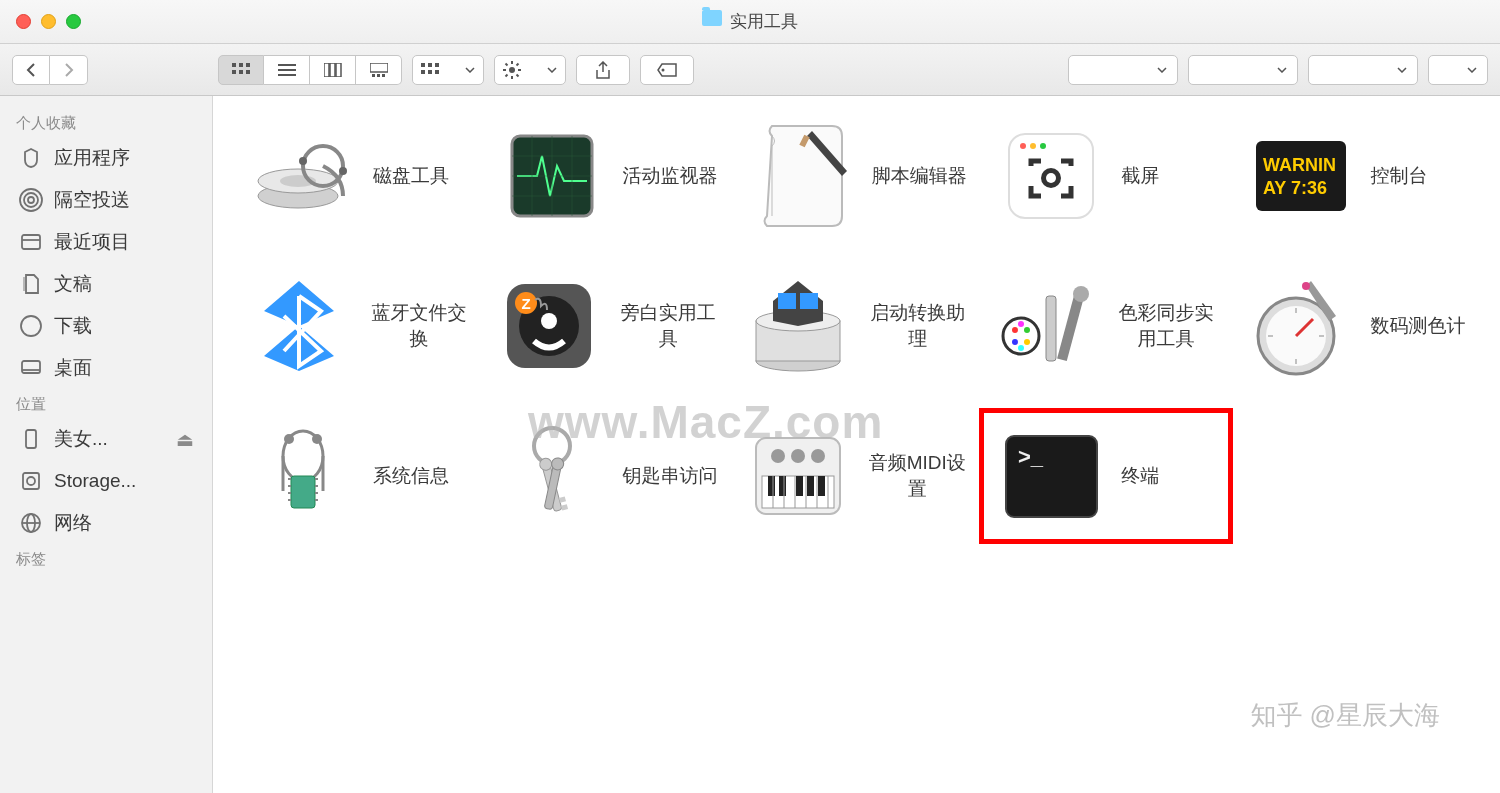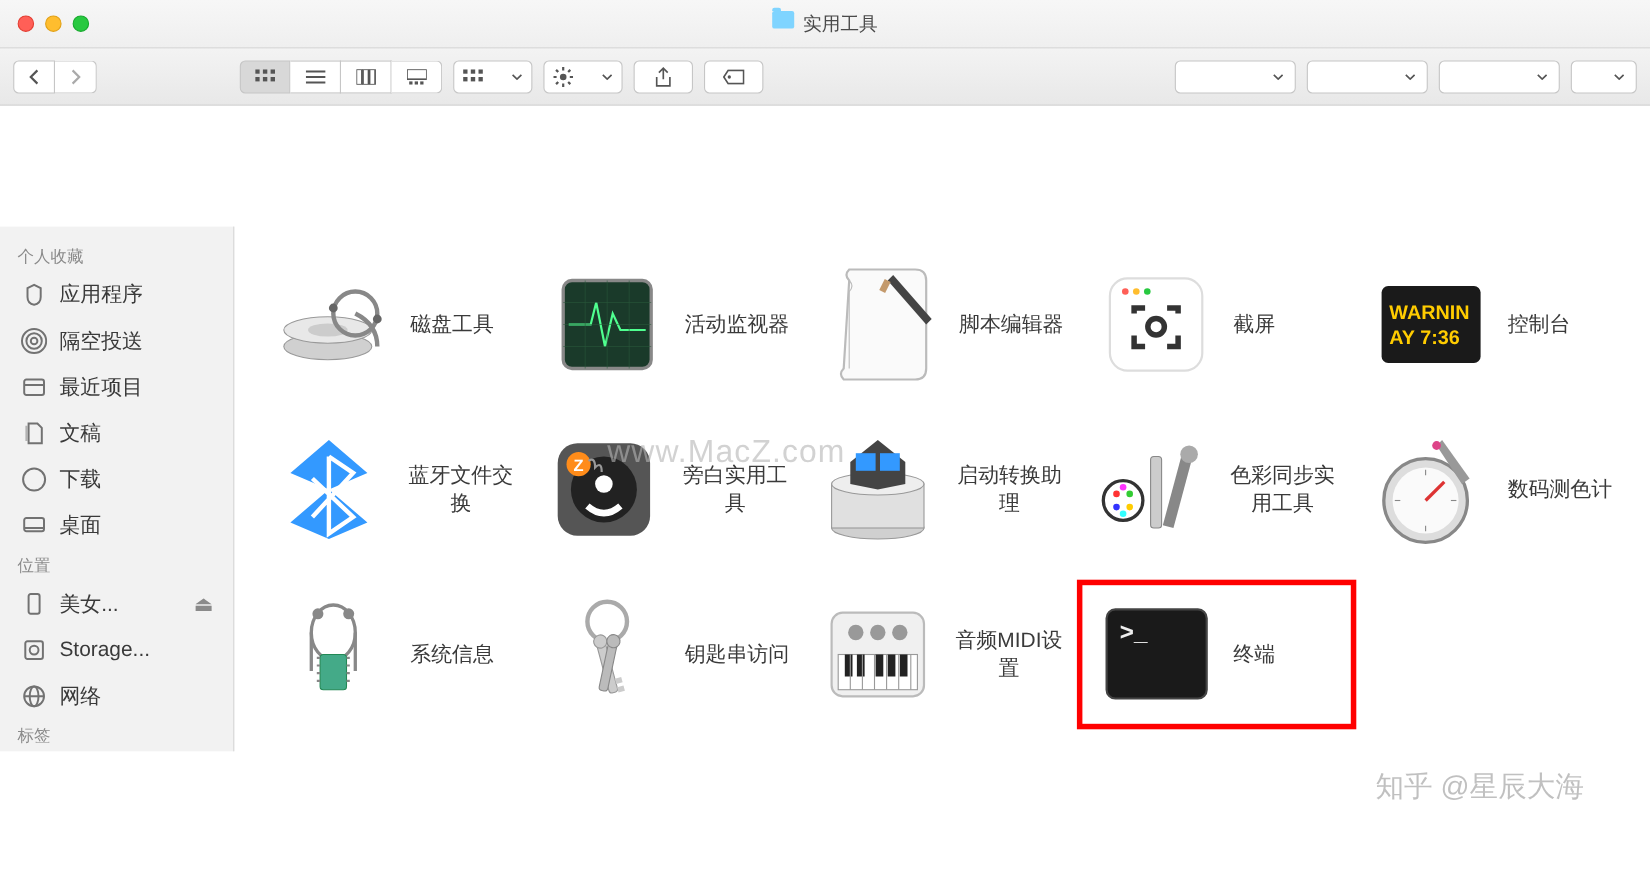--- a/index.html
+++ b/index.html
@@ -20,33 +20,33 @@
 .nav-grp .tb-btn:first-child { border-radius:5px 0 0 5px; }
 .nav-grp .tb-btn:last-child { border-radius:0 5px 5px 0; border-left:none; }
 .view-grp { display:flex; margin-left:120px; }
 .view-grp .tb-btn { width:46px; border-radius:0; border-left:none; }
 .view-grp .tb-btn:first-child { border-radius:5px 0 0 5px; border-left:1px solid #c6c6c6; background:#d8d8d8; }
 .view-grp .tb-btn:last-child { border-radius:0 5px 5px 0; }
 .tb-wide { width:72px; padding:0 8px; justify-content:space-between; }
 .tb-med { width:54px; }
 .tb-drop { width:110px; justify-content:flex-end; padding-right:10px; }
 .spacer { flex:1; }
-.content { display:flex; height:697px;align-items:center; }
+.content { display:flex; height:697px; }
 .sidebar { width:213px; background:#f2f2f2; border-right:1px solid #d6d6d6; padding-top:12px; overflow:hidden; }
 .sb-head { font-size:15px; color:#8a8a8a; padding:6px 16px 4px; }
 .sb-item { display:flex; align-items:center; gap:10px; padding:8px 18px; font-size:19px; color:#3a3a3a; cursor:pointer; }
 .sb-icon { width:26px; height:26px; display:flex; align-items:center; justify-content:center; color:#727272; }
 .sb-eject { margin-left:auto; color:#8a8a8a; }
 .tag-dot { width:15px; height:15px; border-radius:50%; background:#ff3b30; border:1px solid #d62c20; }
 .grid { flex:1; padding:20px 30px; display:grid; grid-template-columns:repeat(5,1fr); gap:30px 20px; align-content:start; overflow:hidden; }
 .app { display:flex; flex-direction:row; align-items:center; gap:10px; cursor:pointer; position:relative; }
 .app-icon { width:120px; height:120px; display:flex; align-items:center; justify-content:center; }
 .app-label { font-size:19px; color:#3a3a3a; text-align:center; }
 .highlight { position:absolute; inset:-8px -12px; border:5px solid red; pointer-events:none; }
-.watermark { position:absolute; top:395px; left:552px; font-size:29px; color:rgba(180,180,180,.6); font-weight:400; letter-spacing:1px; pointer-events:none; }
+.watermark { position:absolute; top:395px; left:528px; font-size:46px; color:rgba(180,180,180,.6); font-weight:700; letter-spacing:1px; pointer-events:none; }
 .watermark2 { position:absolute; bottom:60px; right:60px; font-size:26px; color:rgba(140,140,140,.55); pointer-events:none; }
 svg { display:block; }
 </style>
 </head>
 <body>
 
 <div class="titlebar">
   <div class="traffic">
     <span class="tl-red"></span>
     <span class="tl-yel"></span>

